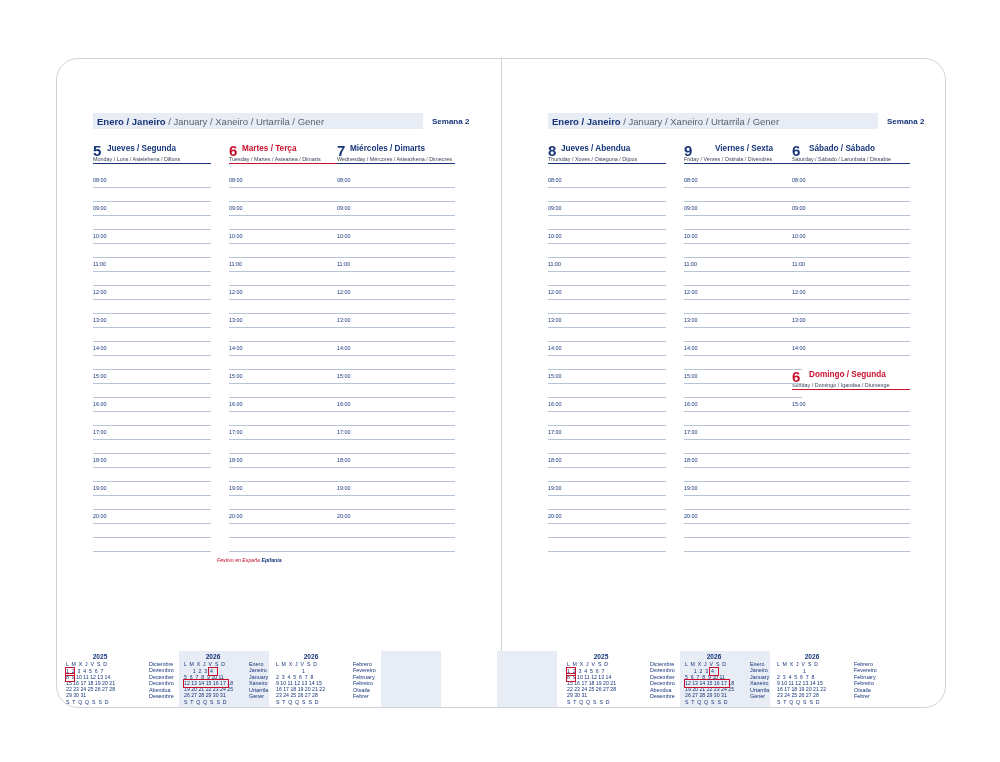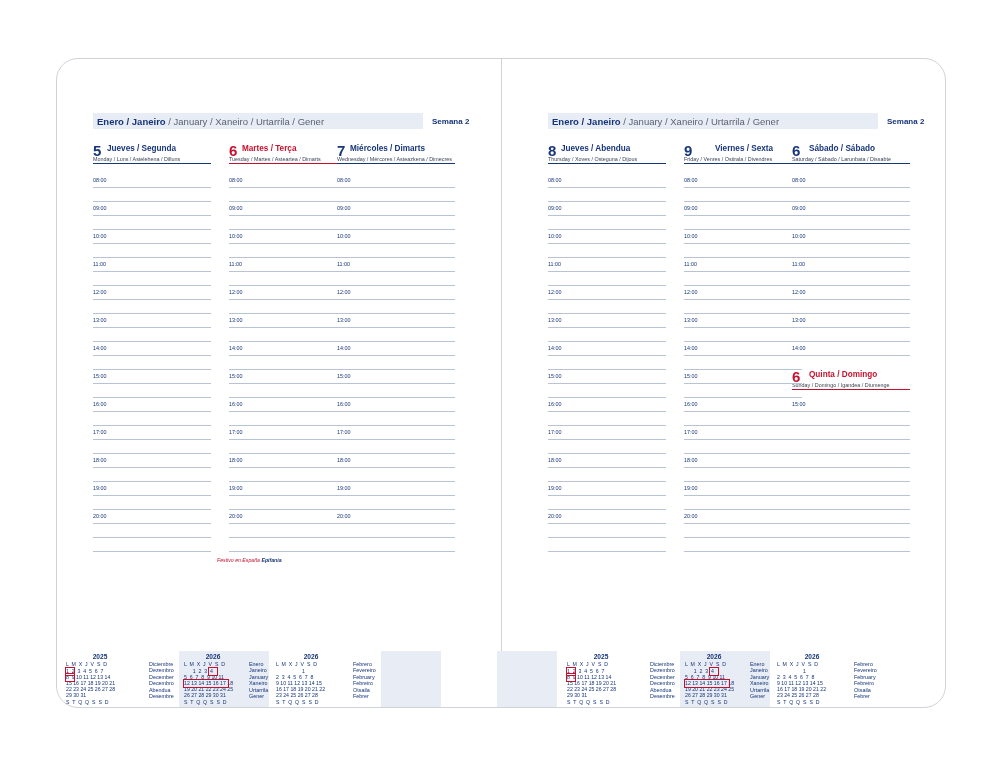--- a/index.html
+++ b/index.html
@@ -235,21 +235,21 @@
         <div class="dayrule" style="left:182px;top:104px;width:118px;"></div>
       </div>
       <div class="col">
         <div class="daynum" style="left:290px;top:84px;">6</div>
         <div class="dayname" style="left:307px;top:85px;">Sábado / Sábado</div>
         <div class="daysub" style="left:290px;top:97px;">Saturday / Sábado / Larunbata / Dissabte</div>
         <div class="dayrule" style="left:290px;top:104px;width:118px;"></div>
       </div>
       <div class="col">
         <div class="daynum red" style="left:290px;top:310px;">6</div>
-        <div class="dayname red" style="left:307px;top:311px;">Quinta / Domingo</div>
+        <div class="dayname red" style="left:307px;top:311px;">Domingo / Segunda</div>
         <div class="daysub" style="left:290px;top:323px;">Sunday / Domingo / Igandea / Diumenge</div>
         <div class="dayrule red" style="left:290px;top:330px;width:118px;"></div>
       </div>
 
       <div>
 
         <div class="hour" style="left:46px;top:118px;">08:00</div>
         <div class="line" style="left:46px;top:128px;width:118px;"></div>
         <div class="line" style="left:46px;top:142px;width:118px;"></div>
         <div class="hour" style="left:46px;top:146px;">09:00</div>

